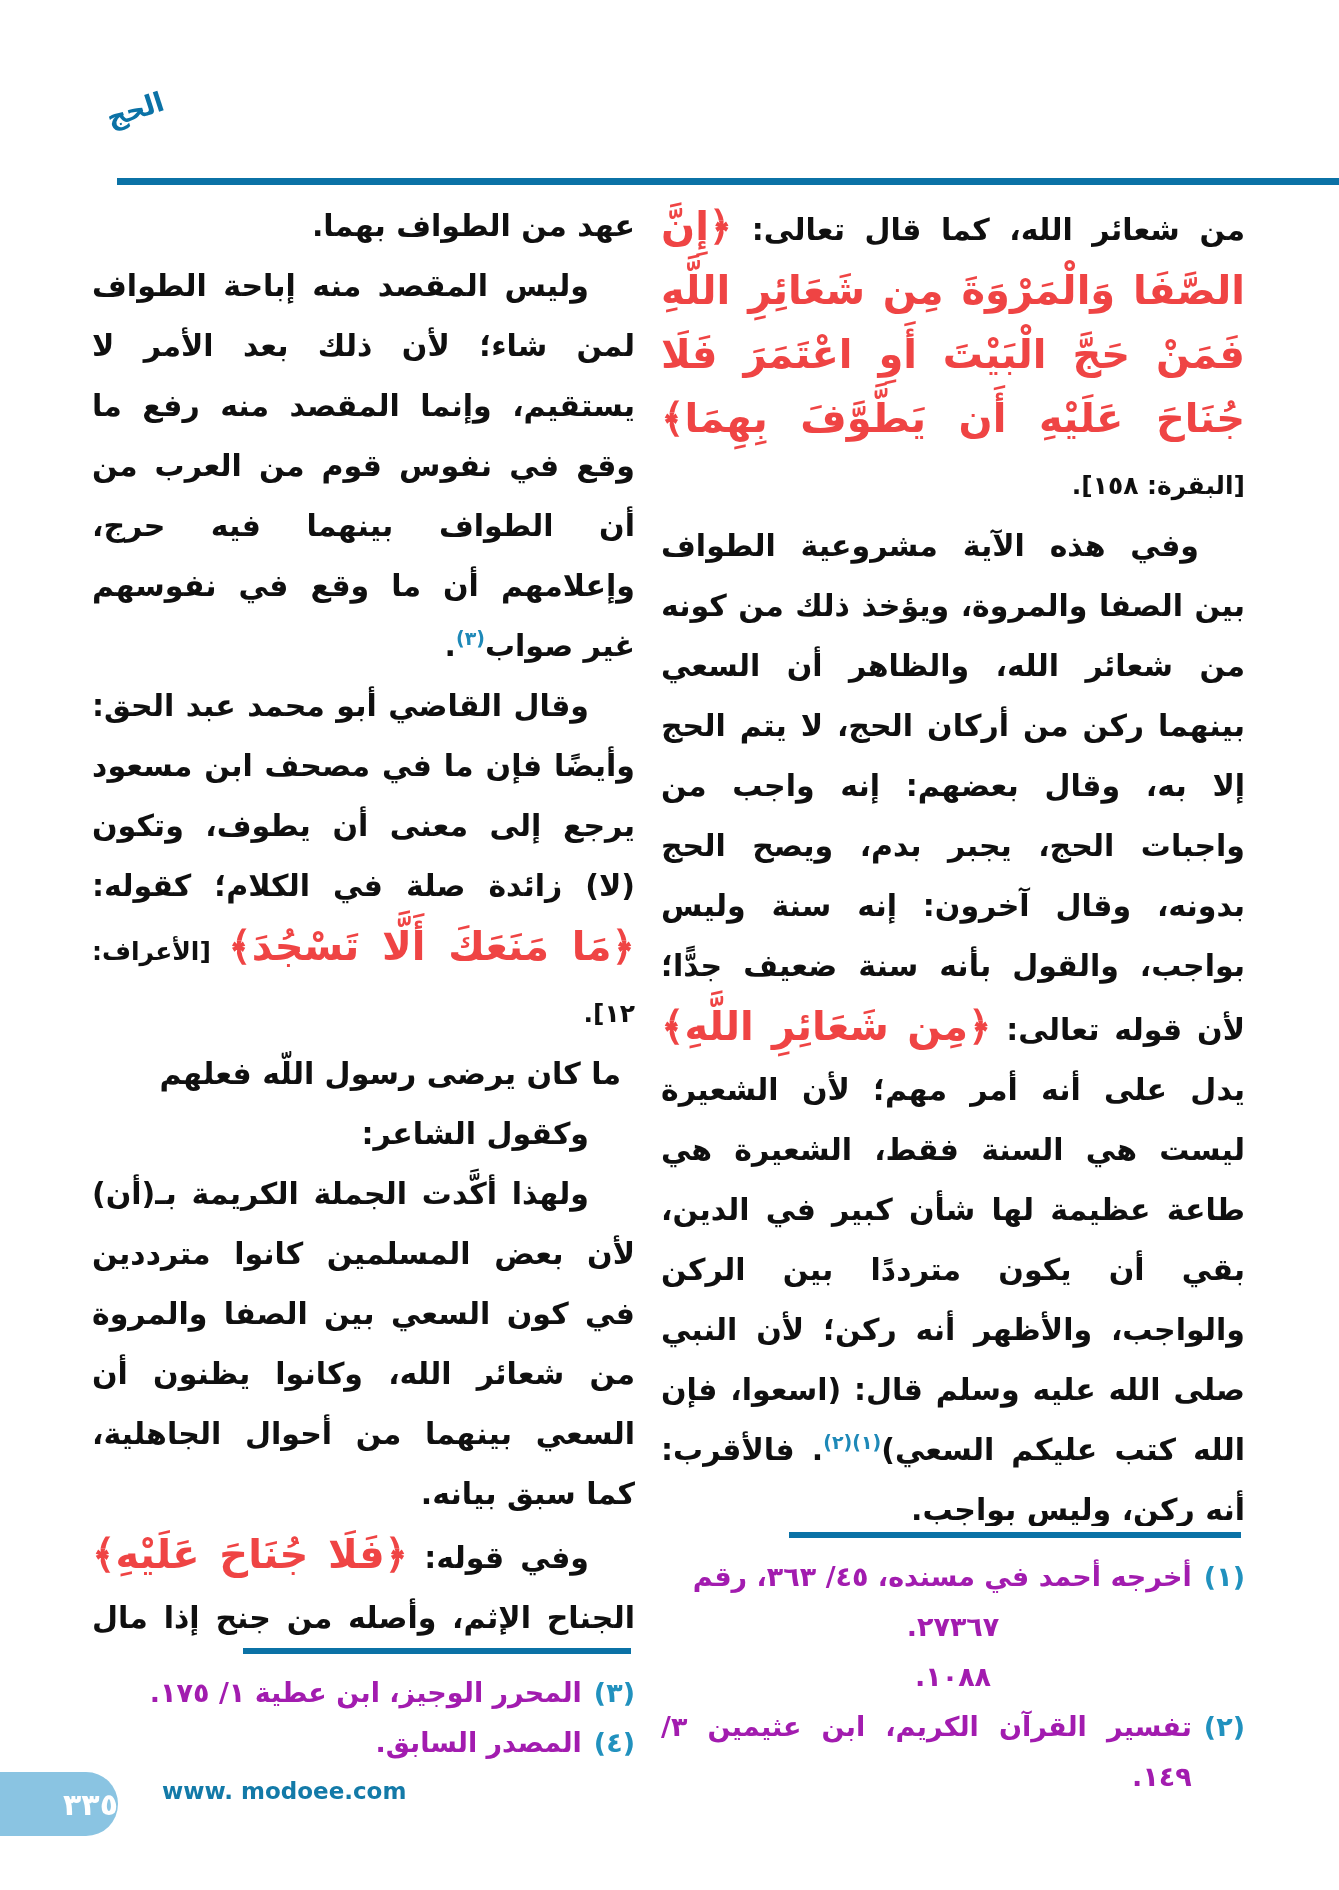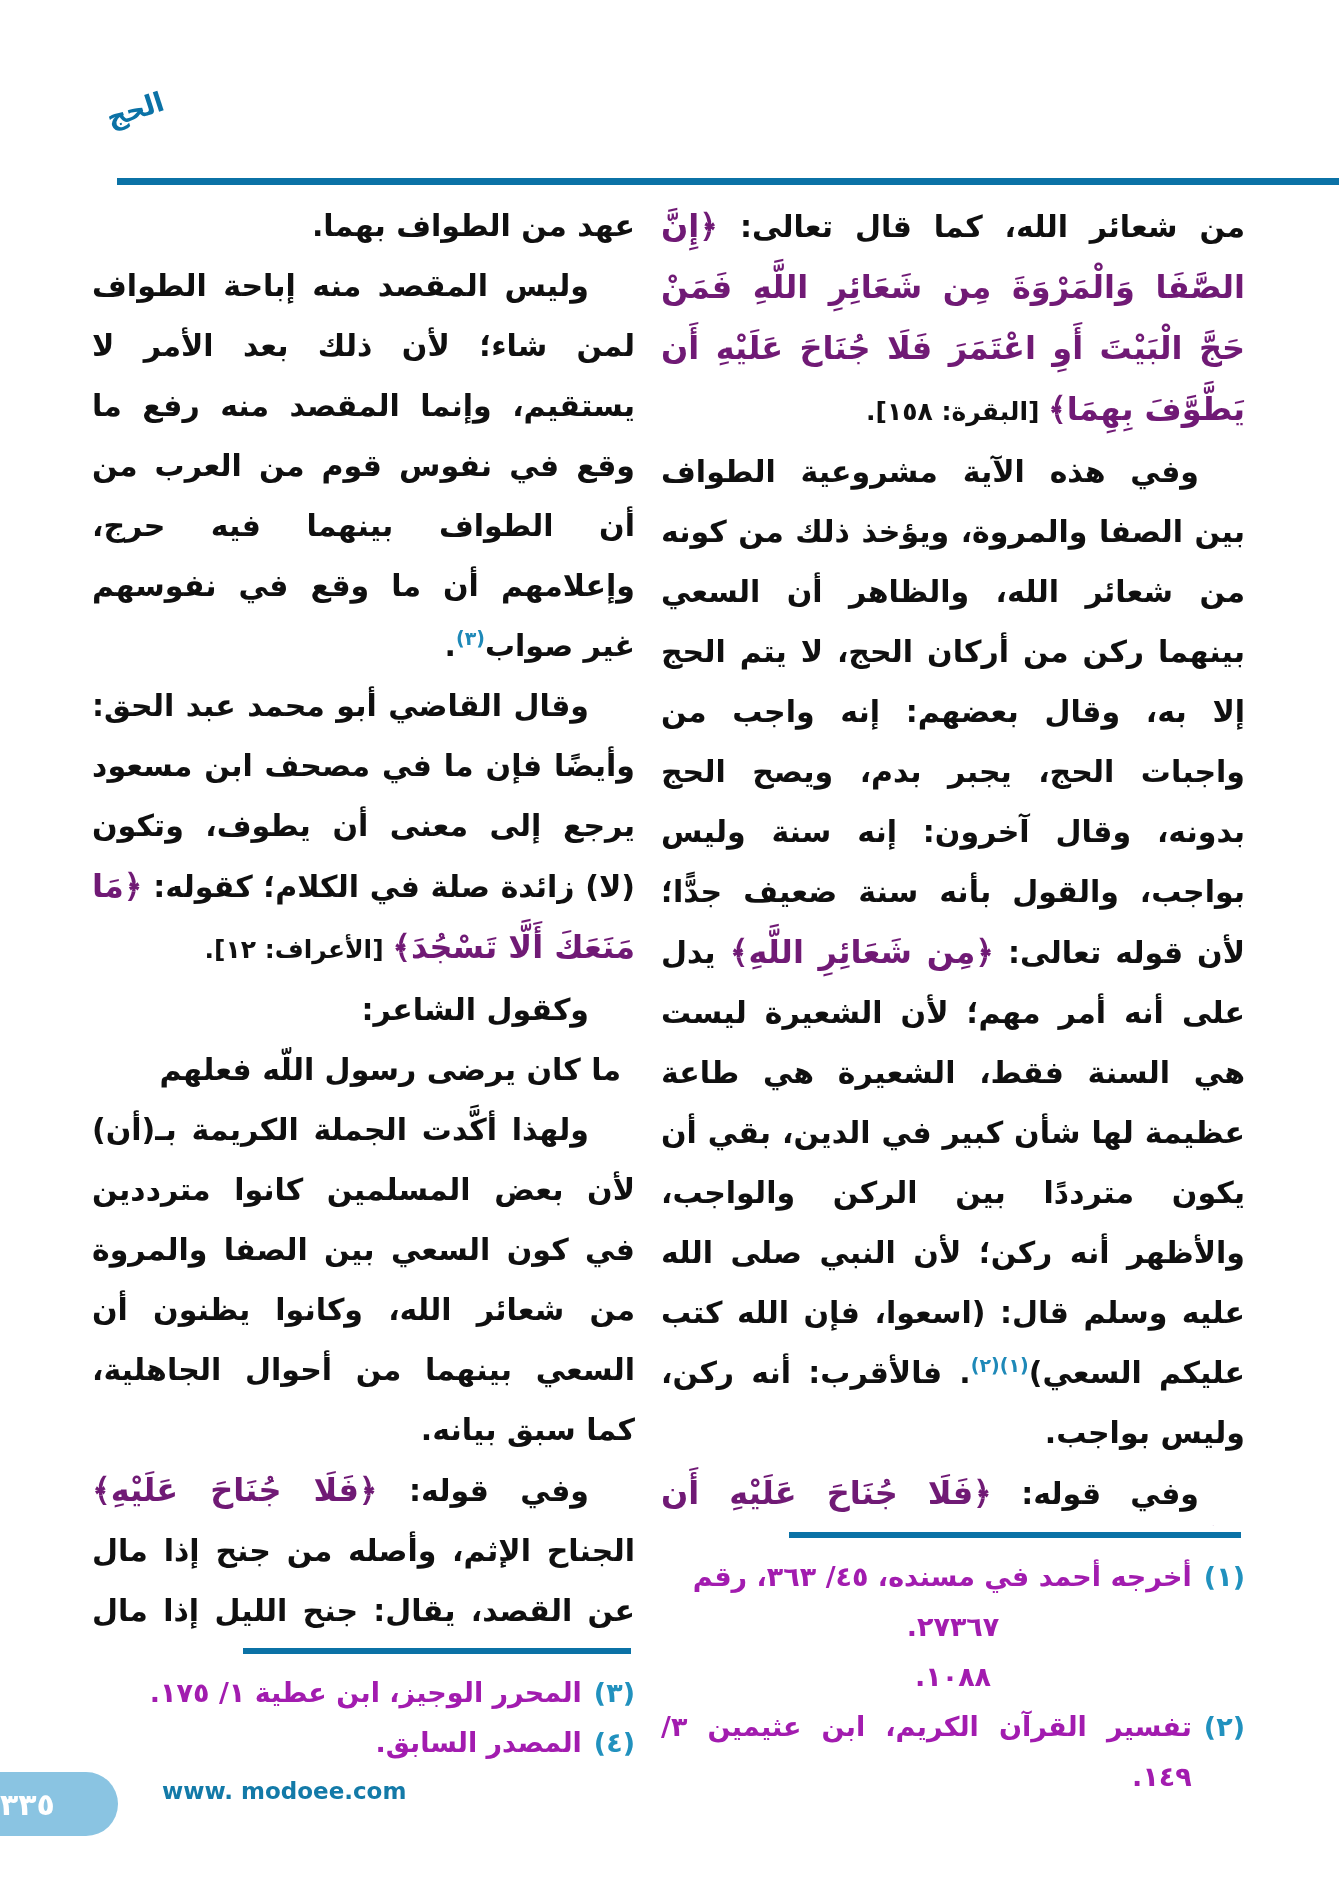--- a/index.html
+++ b/index.html
@@ -37,21 +37,21 @@
   .para{
     margin:0;
     font-size:30px;font-weight:bold;line-height:60px;
     text-align:justify;
   }
   .para.indent{text-indent:46px;}
   .para.poem{text-align:right;text-indent:0;}
   .para.poem-1{padding-left:40px;padding-right:14px;}
   .para.poem-2{padding-right:118px;}
   .seg-body{color:#101010;}
-  .seg-quran{color:#701a75;font-size:32px;}
+  .seg-quran{color:#ef4444;font-size:40px;}
   .seg-ref{color:#101010;font-size:25px;}
   .seg-sup{
     color:#1e89b8;font-size:19px;
     vertical-align:super;line-height:0;
   }
   
   .fn-sep{
     position:absolute;height:6px;background:#0b72a6;right:4px;
   }
   .col-right .fn-sep{top:1336px;width:452px;}
@@ -66,21 +66,21 @@
   }
   .fn-m{color:#2191be;flex:0 0 auto;}
   .fn-t{flex:1;color:#a21caf;}
   .fn-row.fn-center .fn-t{text-align:center;}
   .fn-row.fn-cont{padding-right:8px;}
   
   .page-badge{
     position:absolute;left:0;top:1772px;
     width:118px;height:64px;
     background:#8ac4e2;border-radius:0 32px 32px 0;
-    display:flex;align-items:center;justify-content:flex-end;
+    display:flex;align-items:center;justify-content:flex-start;
   }
   .page-badge span{
     color:#ffffff;font-size:30px;font-weight:bold;letter-spacing:4px;
   }
   .site-link{
     position:absolute;left:162px;top:1778px;
     direction:ltr;
     color:#137aa8;font-size:23px;font-weight:bold;
   }
 </style>
@@ -118,22 +118,22 @@
             <span class="fn-t">تفسير القرآن الكريم، ابن عثيمين ٣/ ١٤٩.</span>
           </div>
         </div>
     </section>
 
     <section class="col col-left">
       <div class="body-text">
           <p class="para "><span class="seg-body">عهد من الطواف بهما.</span></p>
           <p class="para indent"><span class="seg-body">وليس المقصد منه إباحة الطواف لمن شاء؛ لأن ذلك بعد الأمر لا يستقيم، وإنما المقصد منه رفع ما وقع في نفوس قوم من العرب من أن الطواف بينهما فيه حرج، وإعلامهم أن ما وقع في نفوسهم غير صواب</span><span class="seg-sup">(٣)</span><span class="seg-body">.</span></p>
           <p class="para indent"><span class="seg-body">وقال القاضي أبو محمد عبد الحق: وأيضًا فإن ما في مصحف ابن مسعود يرجع إلى معنى أن يطوف، وتكون (لا) زائدة صلة في الكلام؛ كقوله: </span><span class="seg-quran">﴿مَا مَنَعَكَ أَلَّا تَسْجُدَ﴾</span><span class="seg-ref"> [الأعراف: ١٢].</span></p>
+          <p class="para poem poem-1"><span class="seg-body">ما كان يرضى رسول اللّه فعلهم</span></p>
           <p class="para indent"><span class="seg-body">وكقول الشاعر:</span></p>
-          <p class="para poem poem-1"><span class="seg-body">ما كان يرضى رسول اللّه فعلهم</span></p>
           <p class="para indent"><span class="seg-body">ولهذا أكَّدت الجملة الكريمة بـ(أن) لأن بعض المسلمين كانوا مترددين في كون السعي بين الصفا والمروة من شعائر الله، وكانوا يظنون أن السعي بينهما من أحوال الجاهلية، كما سبق بيانه.</span></p>
           <p class="para indent"><span class="seg-body">وفي قوله: </span><span class="seg-quran">﴿فَلَا جُنَاحَ عَلَيْهِ﴾</span><span class="seg-body"> الجناح الإثم، وأصله من جنح إذا مال عن القصد، يقال: جنح الليل إذا مال بظلمته، وجنحت السفينة: إذا مالت إلى الأرض.</span></p>
         </div>
       <div class="fn-sep"></div>
       <div class="fn-list">
           <div class="fn-row ">
             <span class="fn-m">(٣)</span>
             <span class="fn-t">المحرر الوجيز، ابن عطية ١/ ١٧٥.</span>
           </div>
           <div class="fn-row ">

